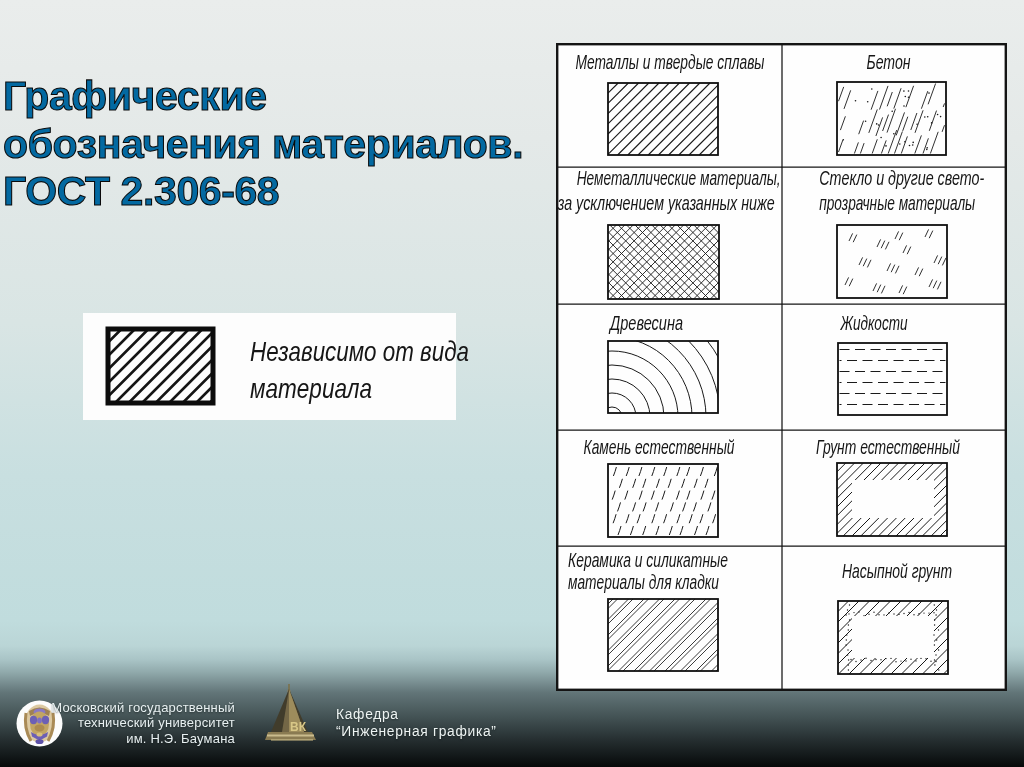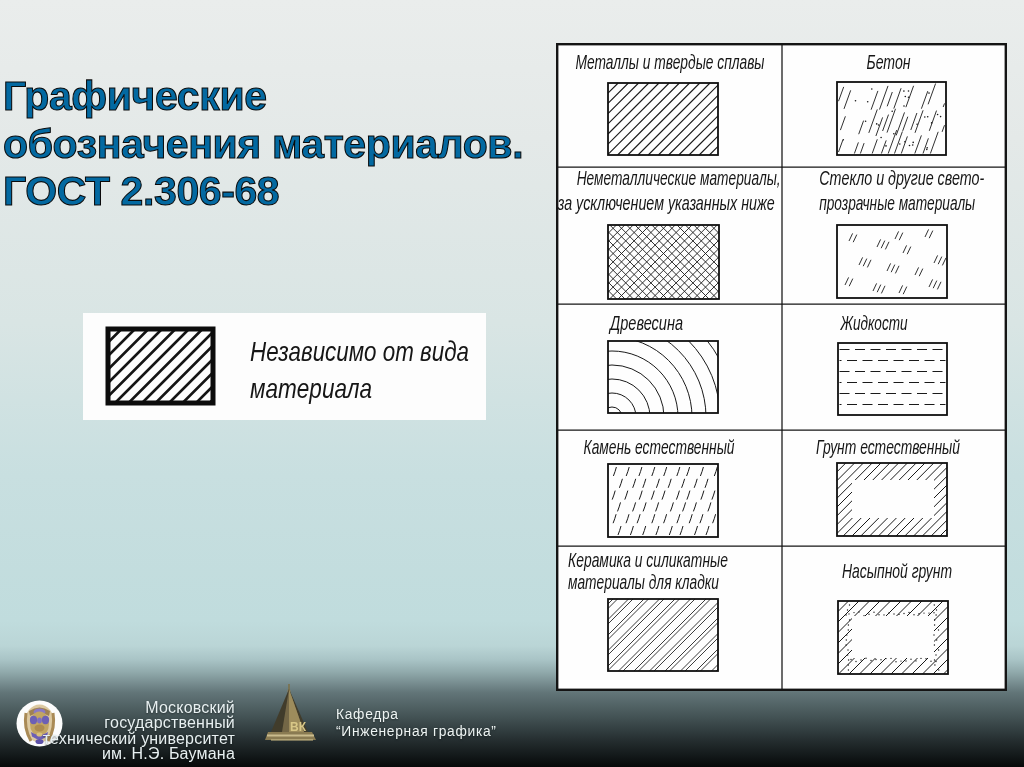--- a/index.html
+++ b/index.html
@@ -4,21 +4,21 @@
 html,body{margin:0;padding:0;}
 body{width:1024px;height:767px;overflow:hidden;position:relative;
   font-family:"Liberation Sans",sans-serif;
   background:linear-gradient(180deg,#eaedec 0%,#e4e9e8 18%,#d9e5e4 42%,#c8dfe0 62%,#c0dcdd 81%,#bad5d6 84.2%,#a9c4c6 86%,#91aaac 87.6%,#627578 90.3%,#425153 93.6%,#242d2f 96.6%,#060909 100%);}
 .abs{position:absolute;}
 </style></head>
 <body>
 
 <div class="abs" style="left:3px;top:73px;width:596px;text-align:left;font-weight:bold;font-size:41px;line-height:47.5px;letter-spacing:-0.4px;color:#0369a1;-webkit-text-stroke:1.05px #0a0a0a;">Графические<br>обозначения материалов.<br>ГОСТ 2.306-68</div>
 
-<div class="abs" style="left:83px;top:313px;width:403px;height:107px;background:#fdfdfd;">
+<div class="abs" style="left:83px;top:313px;width:373px;height:107px;background:#fdfdfd;">
     <svg width="403" height="107" viewBox="0 0 403 107" style="position:absolute;left:0;top:0">
       <g>
         <path d="M25.0 16.0L25.0 16.0M38.5 16.0L25.0 29.5M52.0 16.0L25.0 43.0M65.5 16.0L25.0 56.5M79.0 16.0L25.0 70.0M92.5 16.0L25.0 83.5M106.0 16.0L32.0 90.0M119.5 16.0L45.5 90.0M130.0 19.0L59.0 90.0M130.0 32.5L72.5 90.0M130.0 46.0L86.0 90.0M130.0 59.5L99.5 90.0M130.0 73.0L113.0 90.0M130.0 86.5L126.5 90.0" stroke="#141414" stroke-width="2.5" fill="none"></path>
         <rect x="25" y="16" width="105" height="74" fill="none" stroke="#0c0c0c" stroke-width="5"></rect>
       </g>
       <g>
         <text x="167" y="48" font-family="Liberation Sans, sans-serif" font-style="italic" fill="#161616" font-size="28" textLength="219" lengthAdjust="spacingAndGlyphs">Независимо от вида</text>
         <text x="167" y="85" font-family="Liberation Sans, sans-serif" font-style="italic" fill="#161616" font-size="28" textLength="122" lengthAdjust="spacingAndGlyphs">материала</text>
       </g>
     </svg>
@@ -225,21 +225,21 @@
 <ellipse cx="23.5" cy="24" rx="9.5" ry="12.5" fill="#c2a562"></ellipse>
 <ellipse cx="17.5" cy="20" rx="3.6" ry="4.2" fill="#6c5fb5"></ellipse>
 <ellipse cx="29.5" cy="20" rx="3.6" ry="4.2" fill="#6c5fb5"></ellipse>
 <ellipse cx="23.5" cy="20.5" rx="2.4" ry="3" fill="#7d6ec4"></ellipse>
 <ellipse cx="23.5" cy="28" rx="5" ry="3.4" fill="#ad8b4e"></ellipse>
 <path d="M15 32 Q23.5 38 32 32 L31 36.5 Q23.5 42 16 36.5 Z" fill="#6c5fb5"></path>
 <ellipse cx="23.5" cy="41.5" rx="4" ry="2.6" fill="#5d51a8"></ellipse>
 <ellipse cx="23.5" cy="34.5" rx="3" ry="2" fill="#d9c07b"></ellipse>
 </svg>
 
-<div class="abs" style="left:30px;top:699.5px;width:205px;text-align:right;color:#e8f0f1;font-size:16px;line-height:15.5px;letter-spacing:0.2px;text-shadow:0 1px 2px rgba(10,16,16,0.55);">Московский государственный<br>технический университет<br>им. Н.Э. Баумана</div>
+<div class="abs" style="left:30px;top:699.5px;width:205px;text-align:right;color:#e8f0f1;font-size:13px;line-height:15.5px;letter-spacing:0.2px;text-shadow:0 1px 2px rgba(10,16,16,0.55);">Московский государственный<br>технический университет<br>им. Н.Э. Баумана</div>
 
 <svg class="abs" style="left:263px;top:682px" width="54" height="62" viewBox="0 0 54 62">
 <line x1="26" y1="2" x2="26" y2="12" stroke="#7d6f46" stroke-width="1.5"></line>
 <circle cx="26" cy="9" r="1.6" fill="#938156"></circle>
 <polygon points="26,7 8,50 45,50" fill="#413c2b"></polygon>
 <polygon points="26,7 19,50 41,50" fill="#746746"></polygon>
 <polygon points="26,7 26,50 41,50" fill="#9d8c5c"></polygon>
 <polygon points="5,50 49,50 53,58 2,58" fill="#8a7b52"></polygon>
 <rect x="4" y="52.5" width="47" height="2" fill="#cabc8d"></rect>
 <rect x="8" y="57" width="42" height="1.6" fill="#b0a274"></rect>

